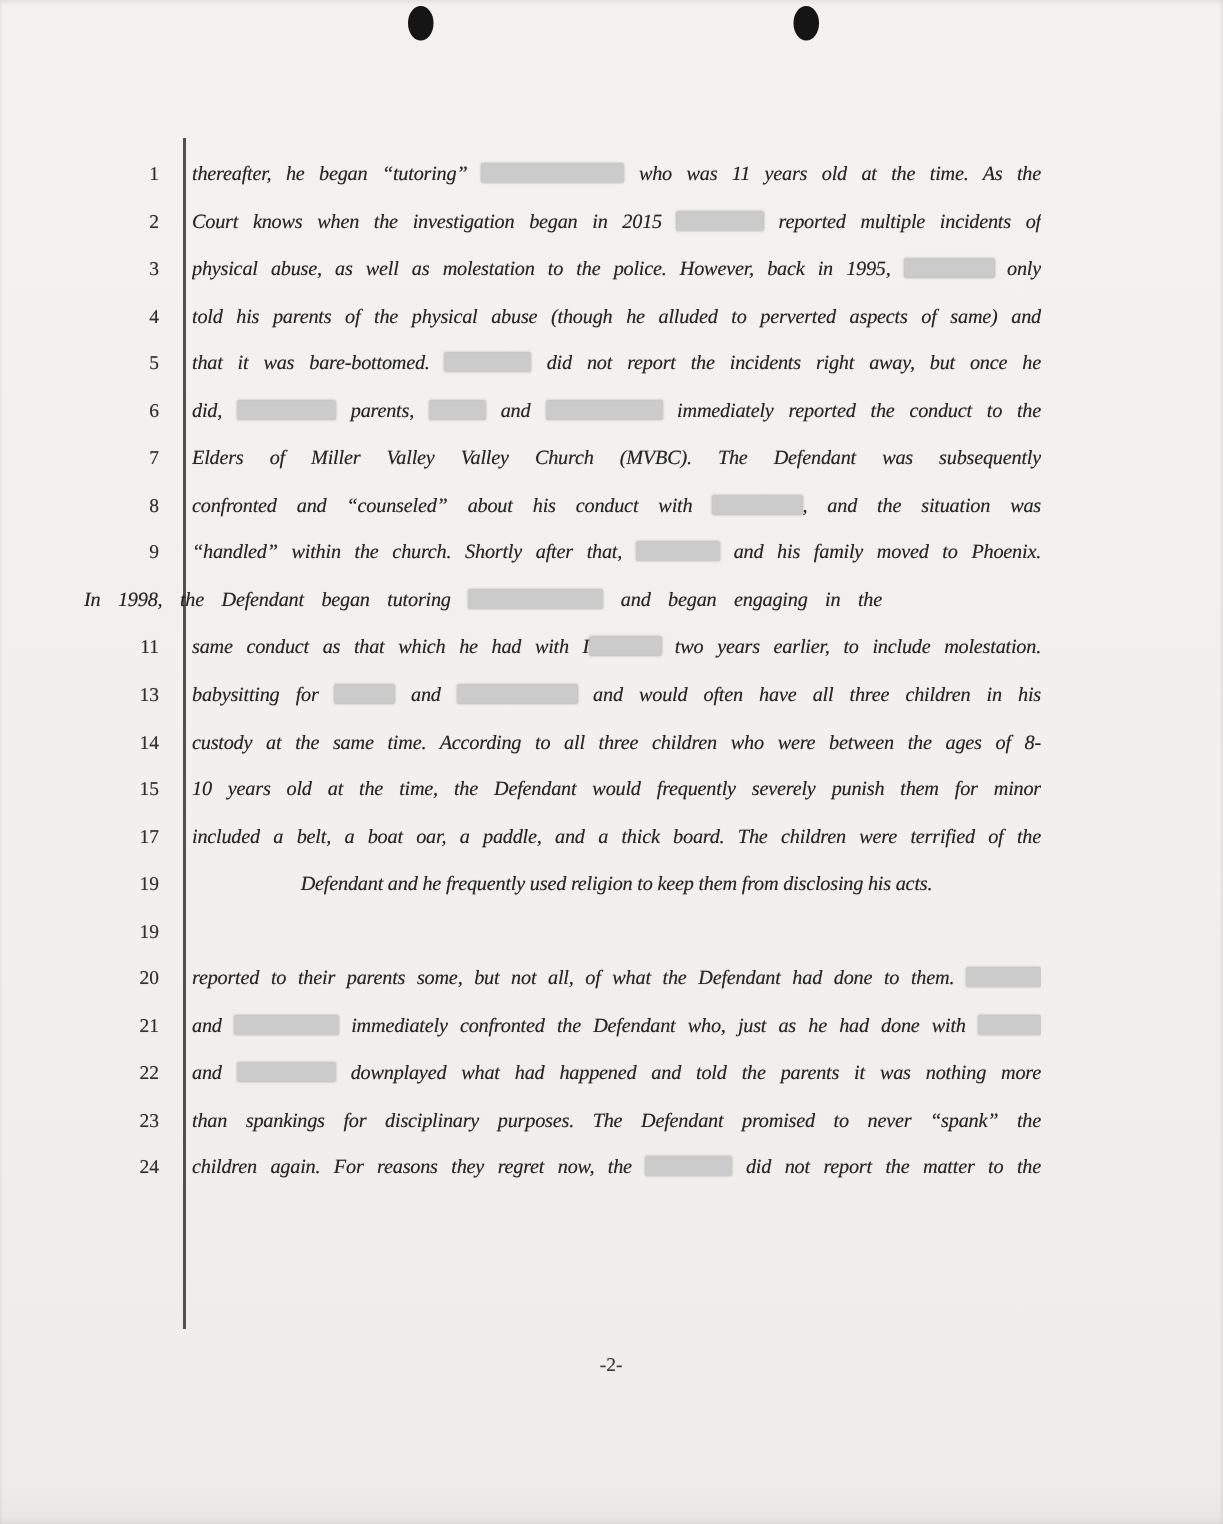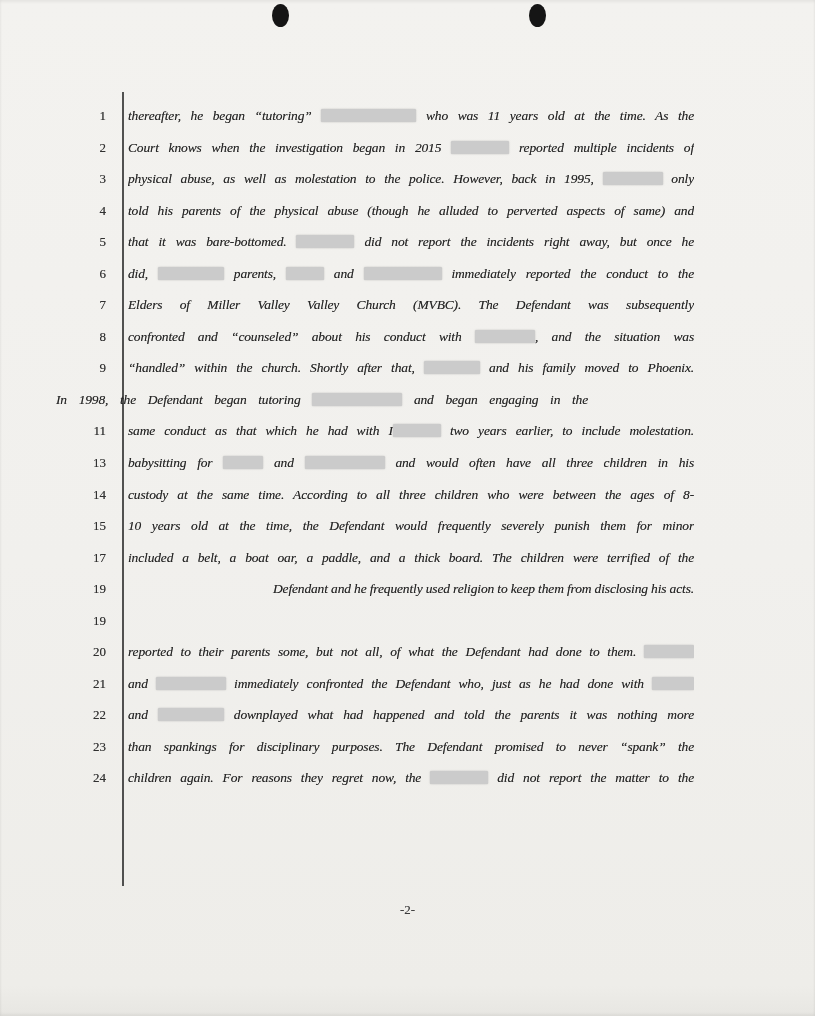--- a/index.html
+++ b/index.html
@@ -51,21 +51,21 @@
   .txt {
     width: 566px;
     margin-left: 22px;
     text-align: justify;
     text-align-last: justify;
     overflow: hidden;
     letter-spacing: -0.15px;
     font-style: italic;
   }
   .txt.nojust {
-    text-align: right;
+    text-align: center;
     text-align-last: auto;
   }
   .redact {
     display: inline-block;
     height: 13px;
     background: #cbcbcb;
     border-radius: 1.5px;
     vertical-align: -2px;
     box-shadow: 0 0 1.5px rgba(120,120,120,0.55);
   }

